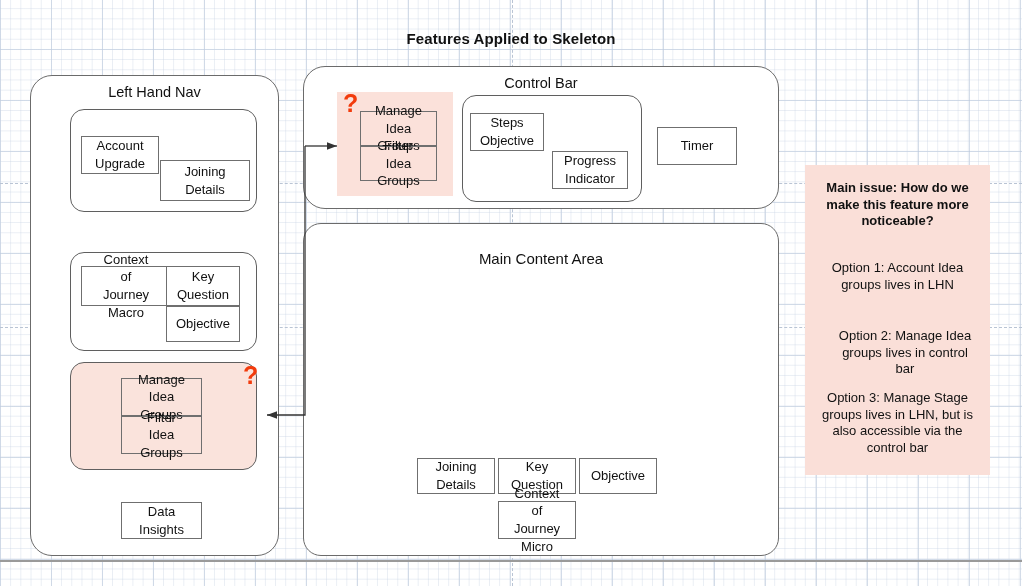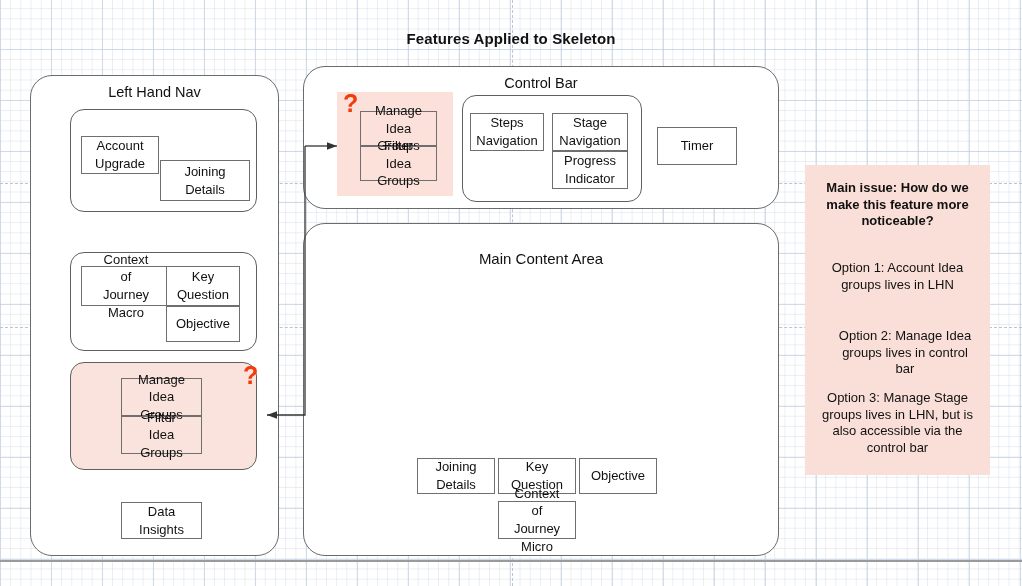--- a/index.html
+++ b/index.html
@@ -186,27 +186,26 @@
   <div class="panel" style="left:303px; top:66px; width:476px; height:143px;">
     <div class="panel-title" style="top:8px;">Control Bar</div>
   </div>
 
   <div class="highlight" style="left:337px; top:92px; width:116px; height:104px;"></div>
   <div class="cell nofill" style="left:360px; top:111px; width:77px; height:35px;">Manage Idea Groups</div>
   <div class="cell nofill" style="left:360px; top:146px; width:77px; height:35px;">Filter Idea Groups</div>
   <div class="qmark" style="left:343px; top:91px;">?</div>
 
   <div class="group" style="left:462px; top:95px; width:180px; height:107px;"></div>
-  <div class="cell" style="left:470px; top:113px; width:74px; height:38px;">Steps Navigation</div>
-  <div class="cell" style="left:552px; top:113px; width:76px; height:38px;">Stage Navigation</div>
+  <div class="cell" style="left:470px; top:113px; width:74px; height:38px;">Steps Objective</div>
   <div class="cell" style="left:552px; top:151px; width:76px; height:38px;">Progress Indicator</div>
 
   <div class="cell" style="left:657px; top:127px; width:80px; height:38px;">Timer</div>
 
-  <div class="panel" style="left:303px; top:223px; width:476px; height:333px;">
+  <div class="panel" style="left:303px; top:223px; width:476px; height:333px;border-radius:18px;">
     <div class="panel-title" style="top:26px; font-size:15px;">Main Content Area</div>
   </div>
   <div class="cell" style="left:417px; top:458px; width:78px; height:36px;">Joining Details</div>
   <div class="cell" style="left:498px; top:458px; width:78px; height:36px;">Key Question</div>
   <div class="cell" style="left:579px; top:458px; width:78px; height:36px;">Objective</div>
   <div class="cell" style="left:498px; top:501px; width:78px; height:38px;">Context of Journey Micro</div>
 
   <div class="note-panel" style="left:805px; top:165px; width:185px; height:310px;">
     <div class="note bold" style="top:15px;">Main issue: How do we make this feature more noticeable?</div>
     <div class="note" style="top:95px;">Option 1: Account Idea groups lives in LHN</div>

